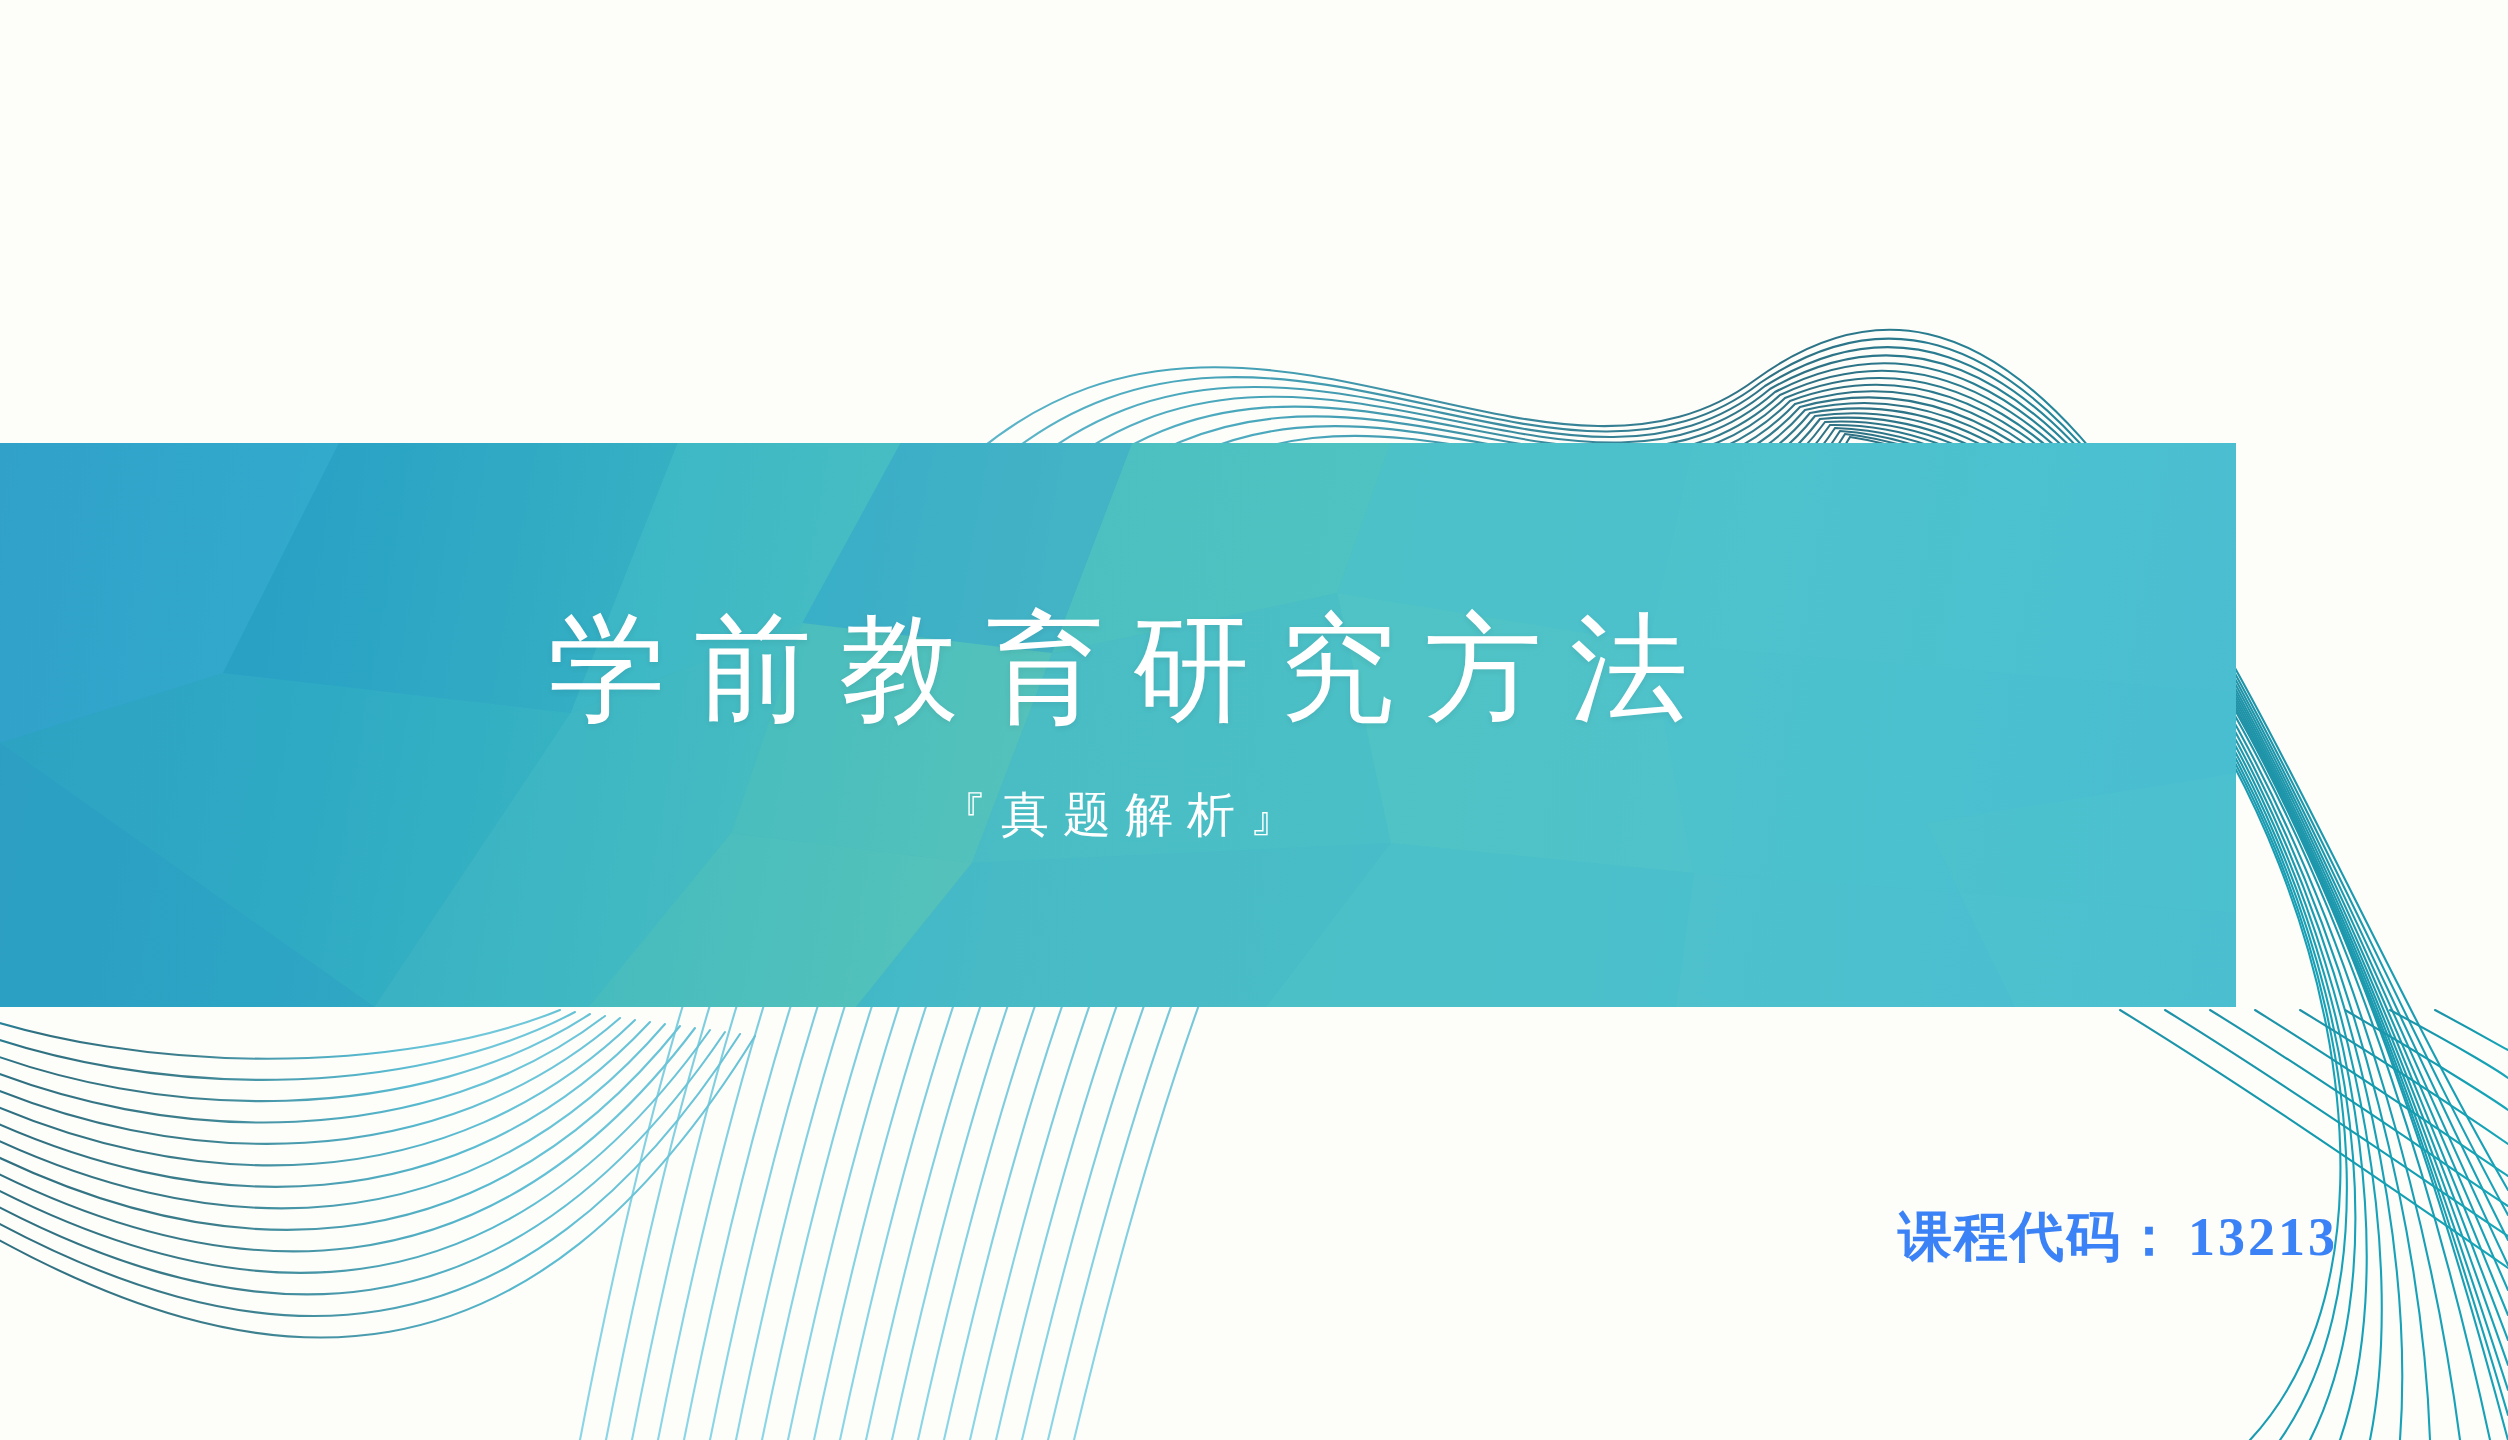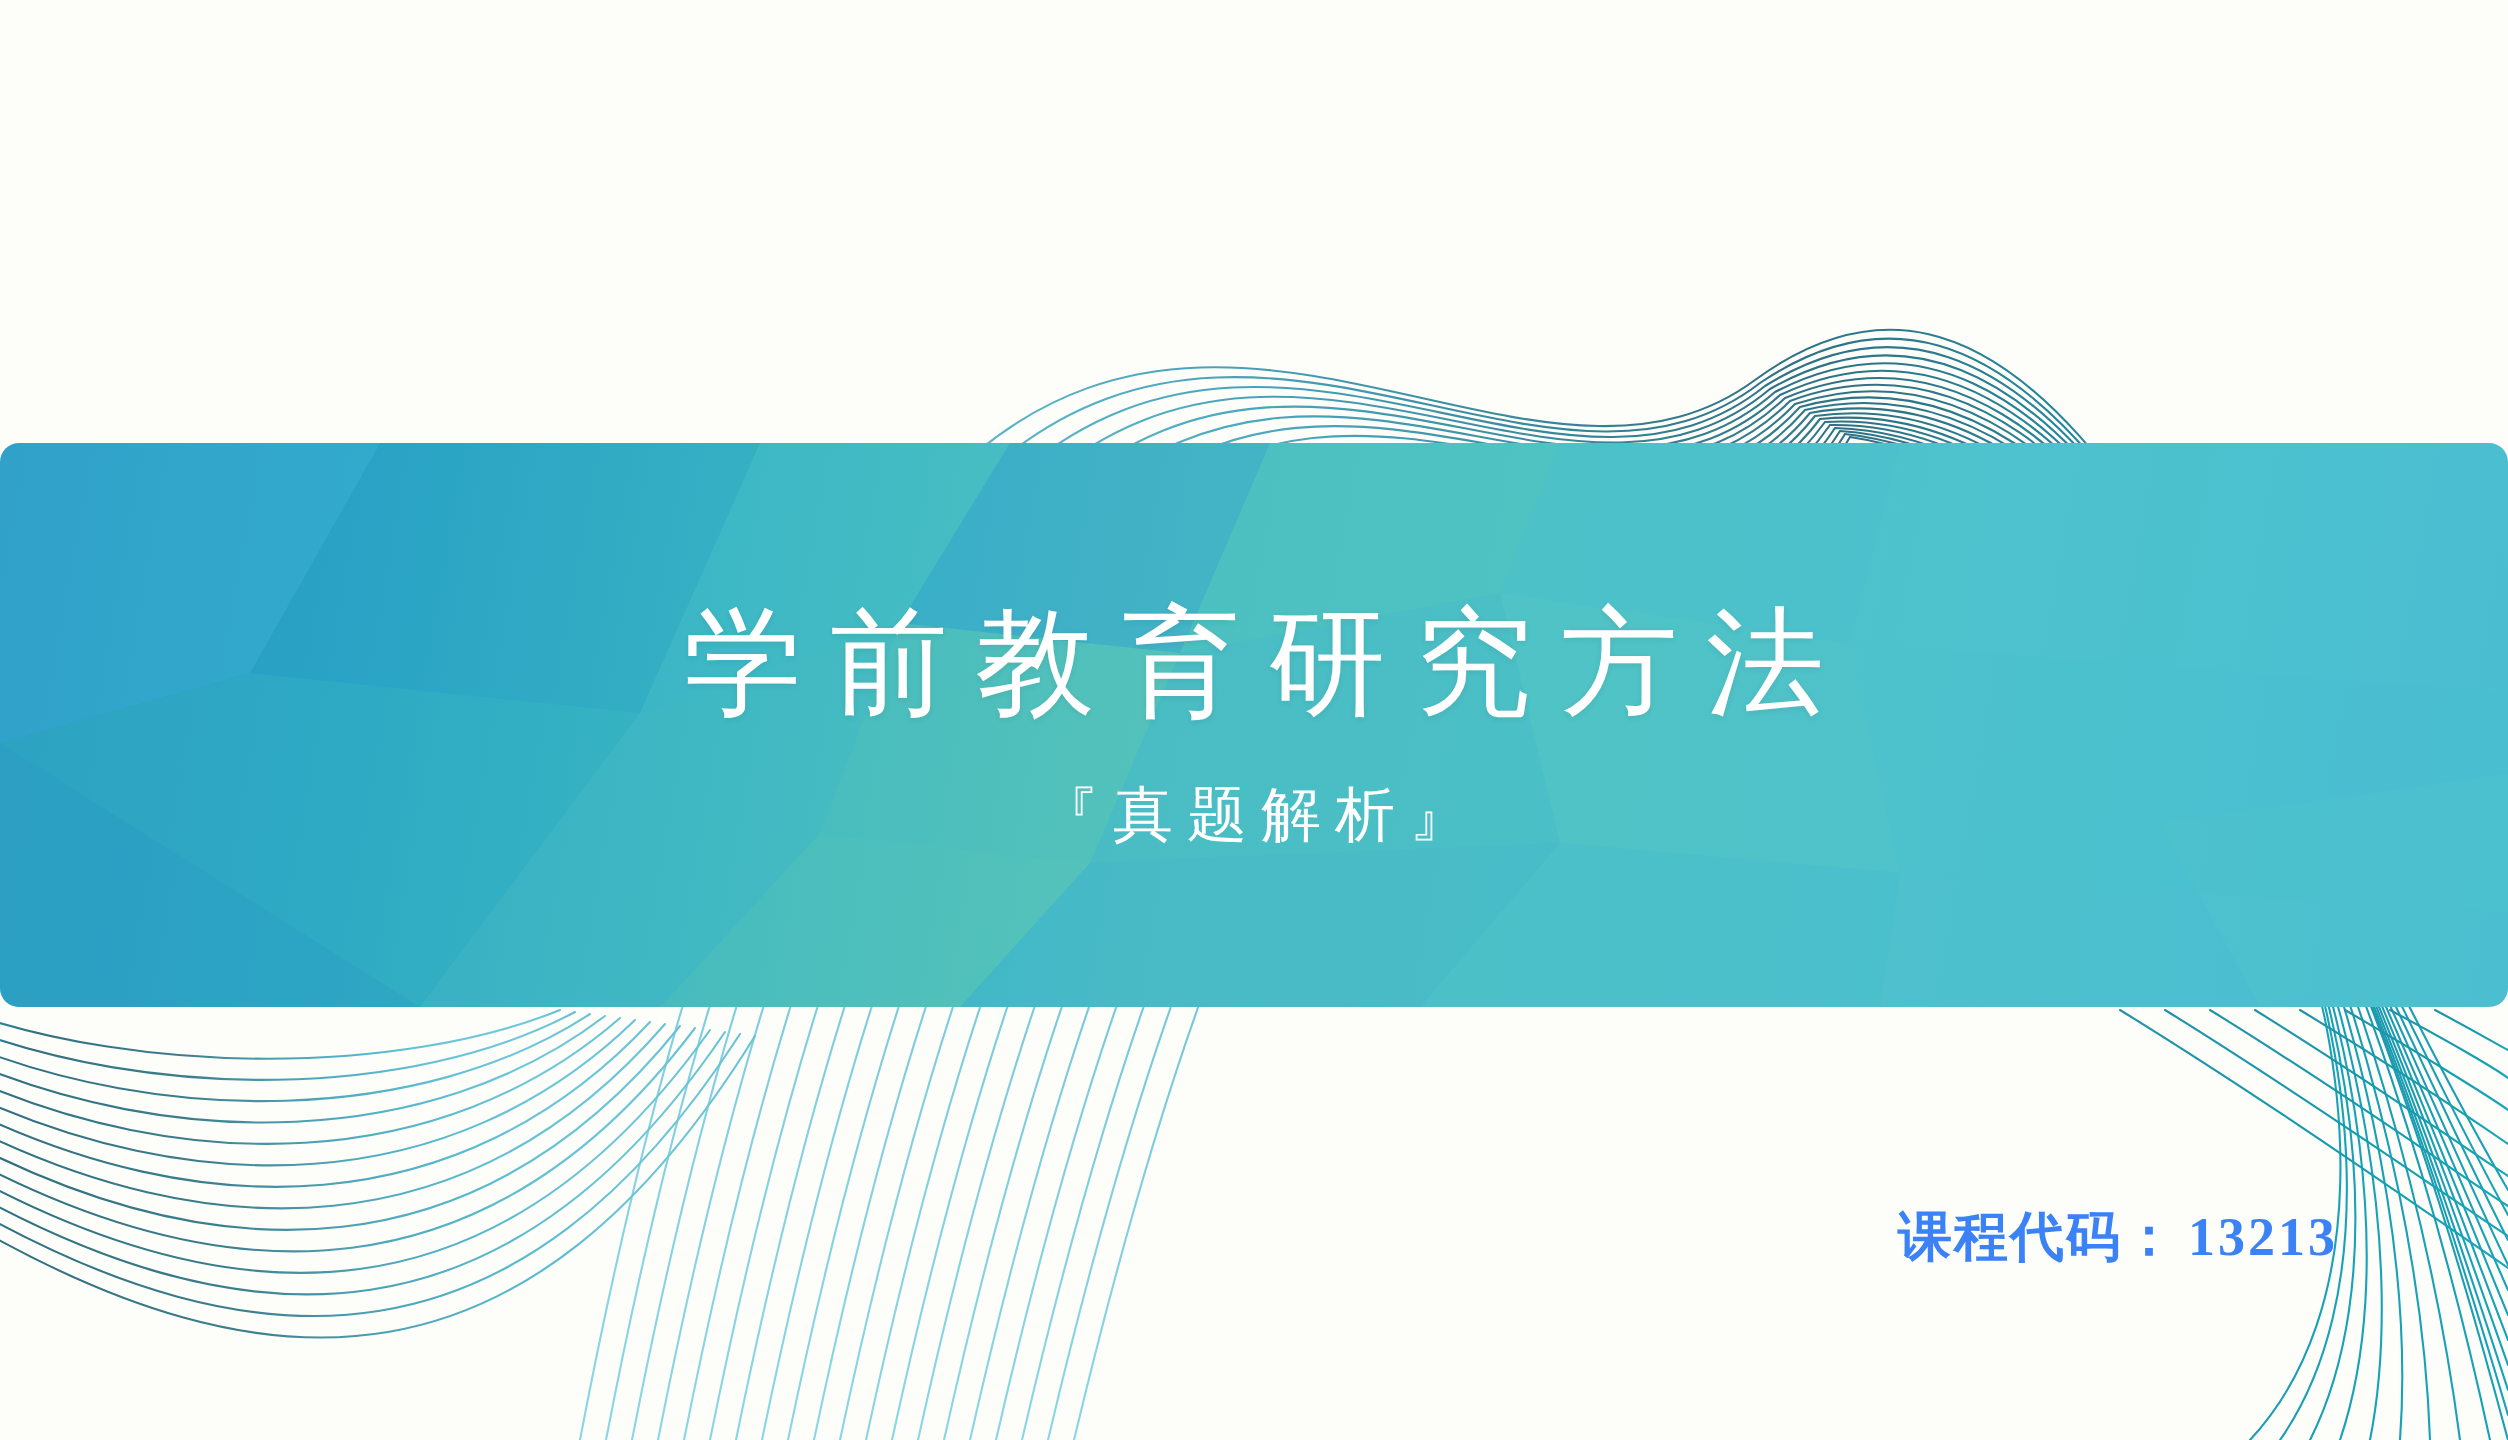--- a/index.html
+++ b/index.html
@@ -27,34 +27,33 @@
     pointer-events: none;
   }
   .wave-top    { z-index: 1; }
   .wave-bottom { z-index: 3; }
 
   
   .banner {
     position: absolute;
     left: 0;
     top: 443px;
-    width: 2508px;
+    width: 2236px;
     height: 564px;
     z-index: 2;
     overflow: hidden;
     background: linear-gradient(100deg,
         #2a9ec9 0%,
         #2ba7cb 14%,
         #38b6c9 30%,
         #4cc0c4 46%,
         #4ec3c6 60%,
         #4ec2cd 76%,
         #4bbfd1 90%,
         #49bdd2 100%);
-    border-radius: 19px;
   }
   .banner-polys {
     position: absolute;
     left: 0; top: 0;
     width: 100%; height: 100%;
   }
 
   
   .banner-text {
     position: absolute;
@@ -75,21 +74,21 @@
     letter-spacing: 28px;
     text-indent: 28px;
     font-weight: 400;
     font-family: "Liberation Serif", "DejaVu Serif", serif;
     margin: 0 0 62px 0;
     white-space: nowrap;
     text-shadow: 0 2px 6px rgba(0,0,0,0.07);
   }
   .sub-title {
     color: #ffffff;
-    font-size: 60px;
+    font-size: 48px;
     line-height: 1;
     letter-spacing: 14px;
     text-indent: 14px;
     font-weight: 400;
     font-family: "Liberation Serif", "DejaVu Serif", serif;
     margin: 0;
     white-space: nowrap;
   }
 
   

